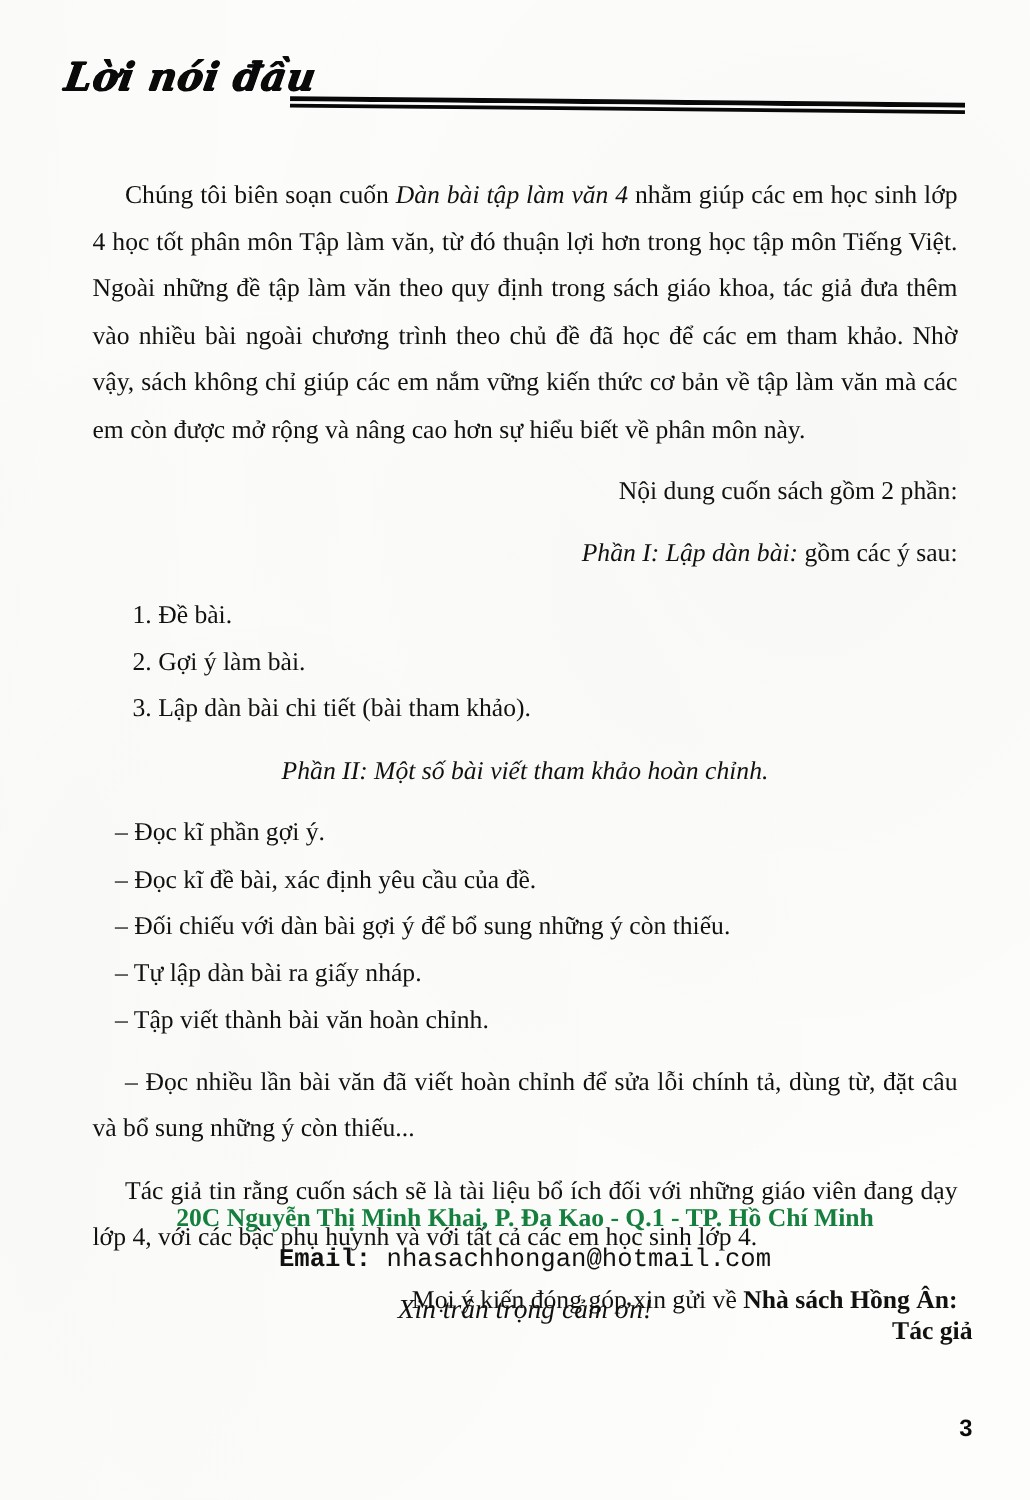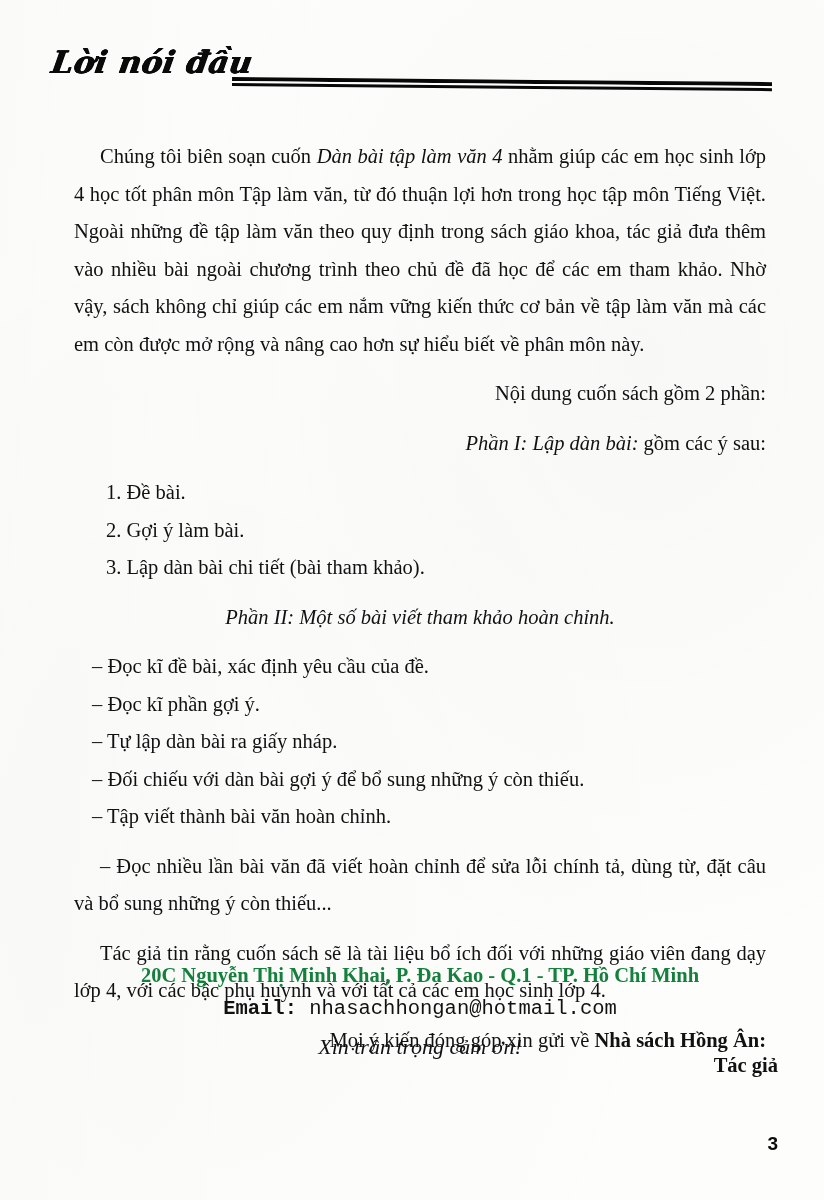--- a/index.html
+++ b/index.html
@@ -210,24 +210,24 @@
 
     <p class="para no-just"><span class="it">Phần I: Lập dàn bài:</span><span> gồm các ý sau:</span></p>
 
     <p class="list-item">1. Đề bài.</p>
     <p class="list-item">2. Gợi ý làm bài.</p>
     <p class="list-item">3. Lập dàn bài chi tiết (bài tham khảo).</p>
 
     <p class="para italic-line">Phần II: Một số bài viết tham khảo hoàn chỉnh.</p>
 
 
+    <p class="dash-item">– Đọc kĩ phần gợi ý.</p>
     <p class="dash-item">– Đọc kĩ đề bài, xác định yêu cầu của đề.</p>
-    <p class="dash-item">– Đọc kĩ phần gợi ý.</p>
+    <p class="dash-item">– Đối chiếu với dàn bài gợi ý để bổ sung những ý còn thiếu.</p>
     <p class="dash-item">– Tự lập dàn bài ra giấy nháp.</p>
-    <p class="dash-item">– Đối chiếu với dàn bài gợi ý để bổ sung những ý còn thiếu.</p>
     <p class="dash-item">– Tập viết thành bài văn hoàn chỉnh.</p>
 
     <p class="para indent">– Đọc nhiều lần bài văn đã viết hoàn chỉnh để sửa lỗi chính tả, dùng từ, đặt câu và bổ sung những ý còn thiếu...</p>
 
     <p class="para indent">Tác giả tin rằng cuốn sách sẽ là tài liệu bổ ích đối với những giáo viên đang dạy lớp 4, với các bậc phụ huynh và với tất cả các em học sinh lớp 4.</p>
 
 
     <p class="para indent no-just"><span>Mọi ý kiến đóng góp xin gửi về </span><span class="bd">Nhà sách Hồng Ân:</span></p>
 
   </div>

